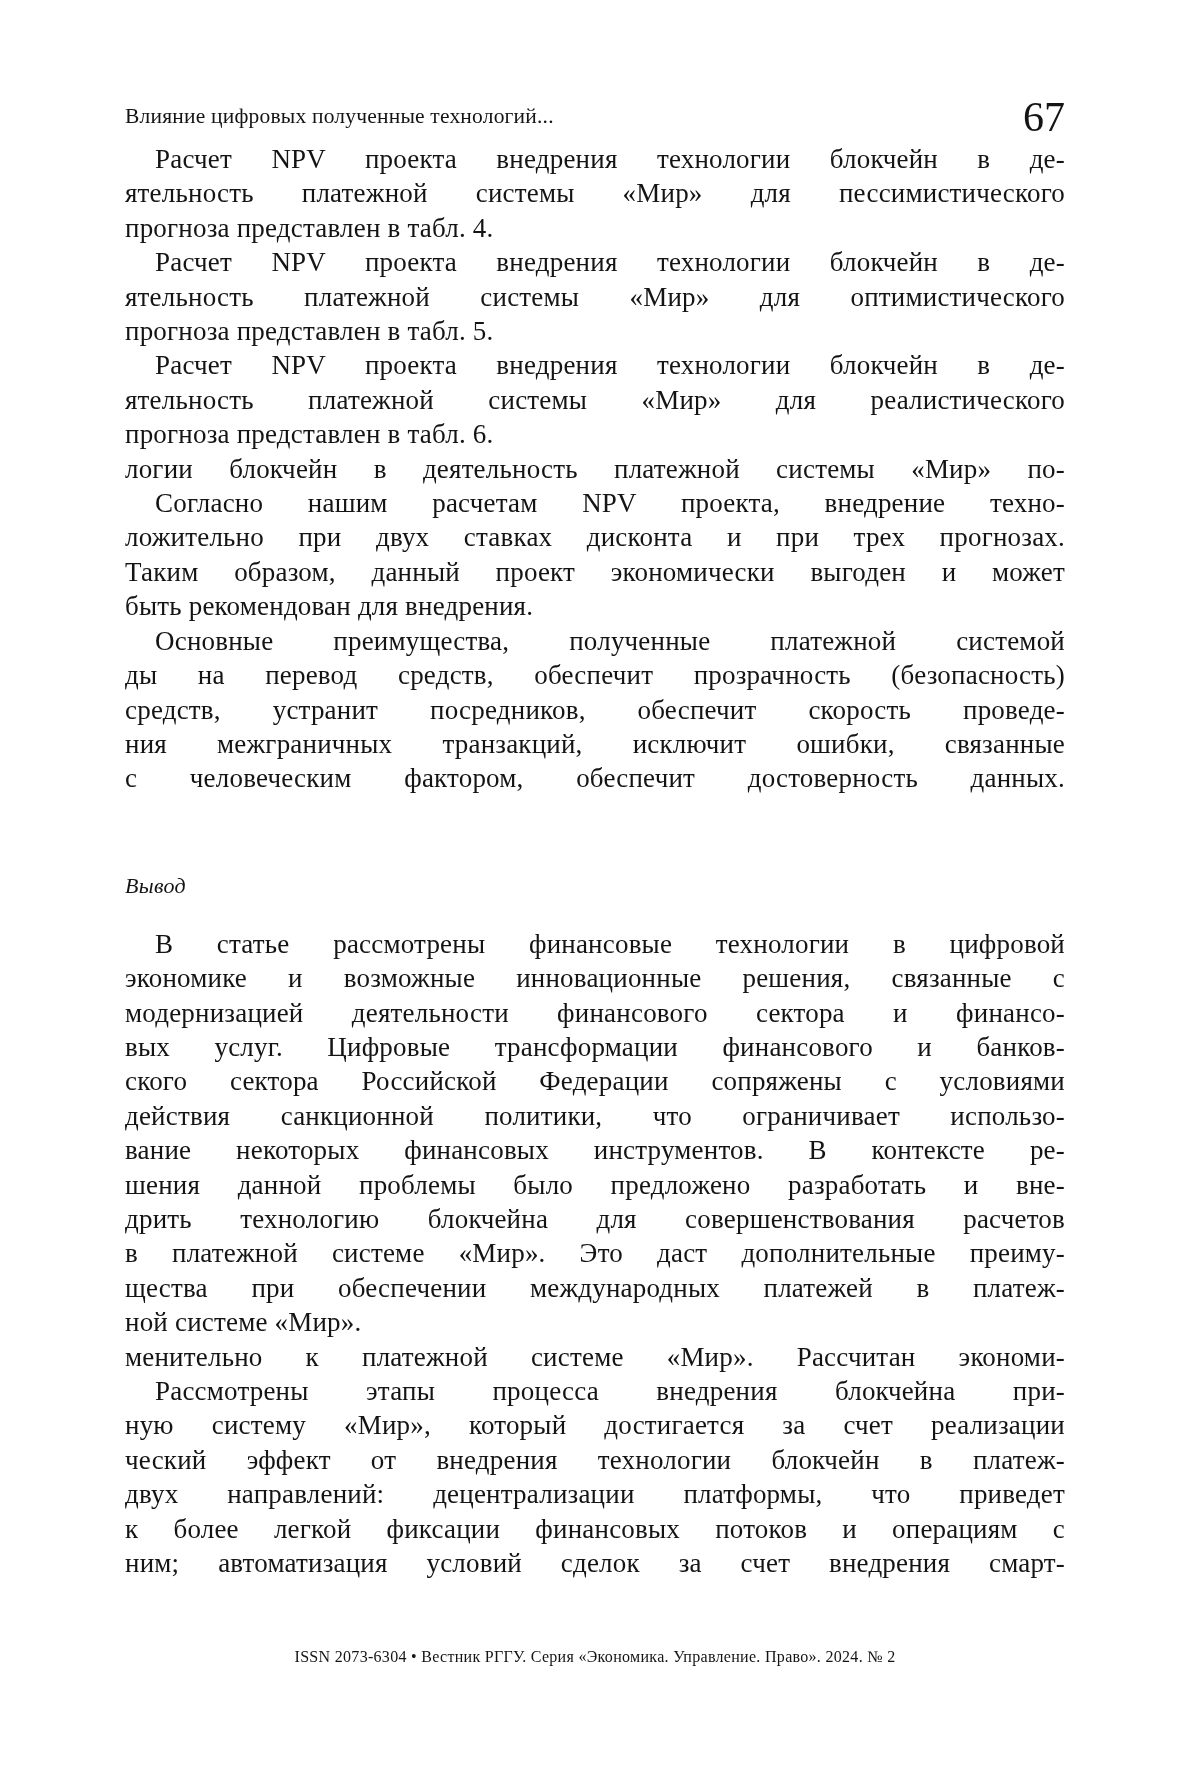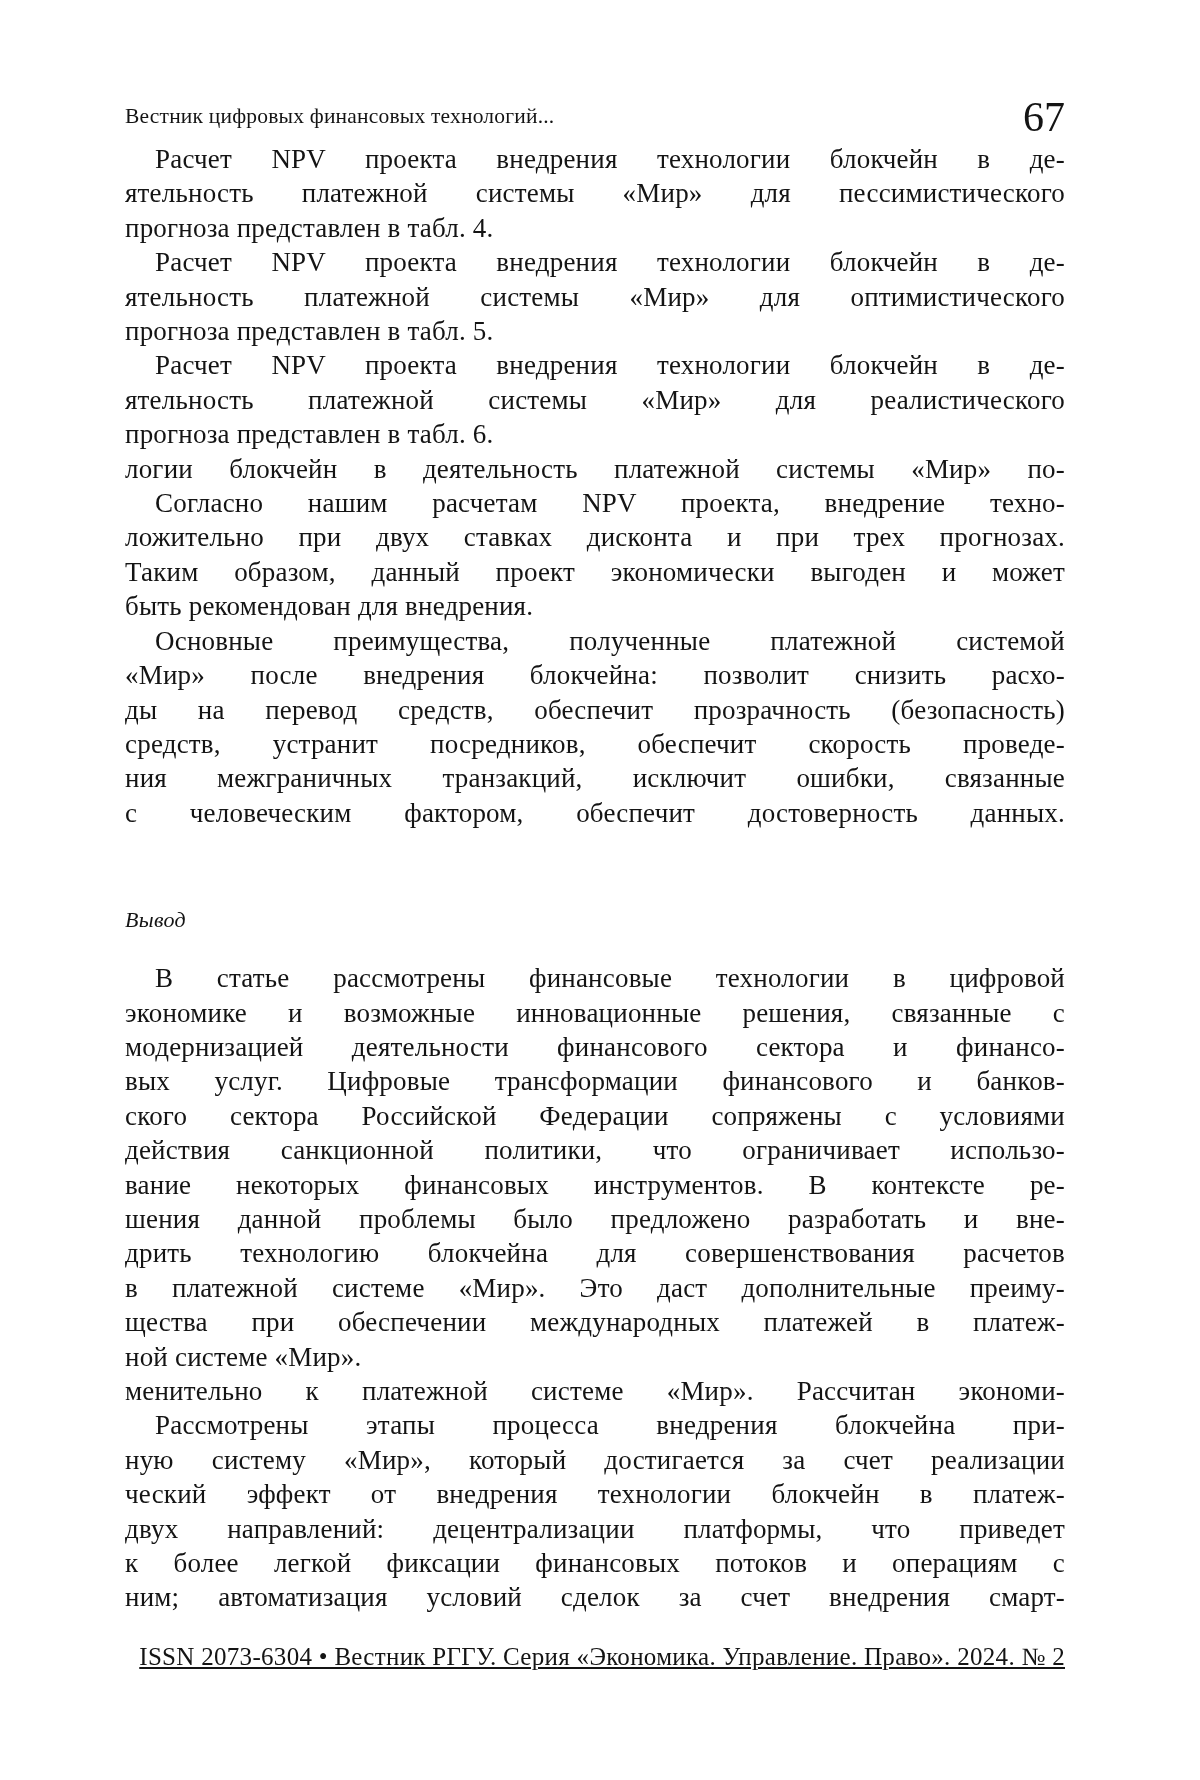--- a/index.html
+++ b/index.html
@@ -66,34 +66,33 @@
     line-height: 34px;
     margin: 73px 0 24px 0;
     letter-spacing: 0.3px;
   }
   
   .imprint {
     position: absolute;
     left: 125px;
     right: 135px;
     top: 1643px;
-    font-size: 25px;
+    font-size: 16px;
     line-height: 28px;
     letter-spacing: 0.3px;
-    text-align: right;
-    text-decoration: underline;
+    text-align: center;
   }
 </style>
 </head>
 <body>
 
 <div class="page">
 
   <header class="running-head">
-    <span class="rh-title">Вестник цифровых финансовых технологий...</span>
+    <span class="rh-title">Влияние цифровых полученные технологий...</span>
     <span class="rh-num">67</span>
   </header>
 
   <main class="body-text">
 
     <p class="para">
       <span class="ln ln-first">Расчет NPV проекта внедрения технологии блокчейн в де-</span>
       <span class="ln">ятельность платежной системы «Мир» для пессимистического</span>
       <span class="ln ln-last">прогноза представлен в табл. 4.</span>
     </p>
@@ -113,21 +112,20 @@
     <p class="para">
       <span class="ln">логии блокчейн в деятельность платежной системы «Мир» по-</span>
       <span class="ln ln-first">Согласно нашим расчетам NPV проекта, внедрение техно-</span>
       <span class="ln">ложительно при двух ставках дисконта и при трех прогнозах.</span>
       <span class="ln">Таким образом, данный проект экономически выгоден и может</span>
       <span class="ln ln-last">быть рекомендован для внедрения.</span>
     </p>
 
     <p class="para">
       <span class="ln ln-first">Основные преимущества, полученные платежной системой</span>
-      <span class="ln">«Мир» после внедрения блокчейна: позволит снизить расхо-</span>
       <span class="ln">ды на перевод средств, обеспечит прозрачность (безопасность)</span>
       <span class="ln">средств, устранит посредников, обеспечит скорость проведе-</span>
       <span class="ln">ния межграничных транзакций, исключит ошибки, связанные</span>
       <span class="ln">с человеческим фактором, обеспечит достоверность данных.</span>
     </p>
 
     <h2 class="section-heading">Вывод</h2>
 
     <p class="para">
       <span class="ln ln-first">В статье рассмотрены финансовые технологии в цифровой</span>

